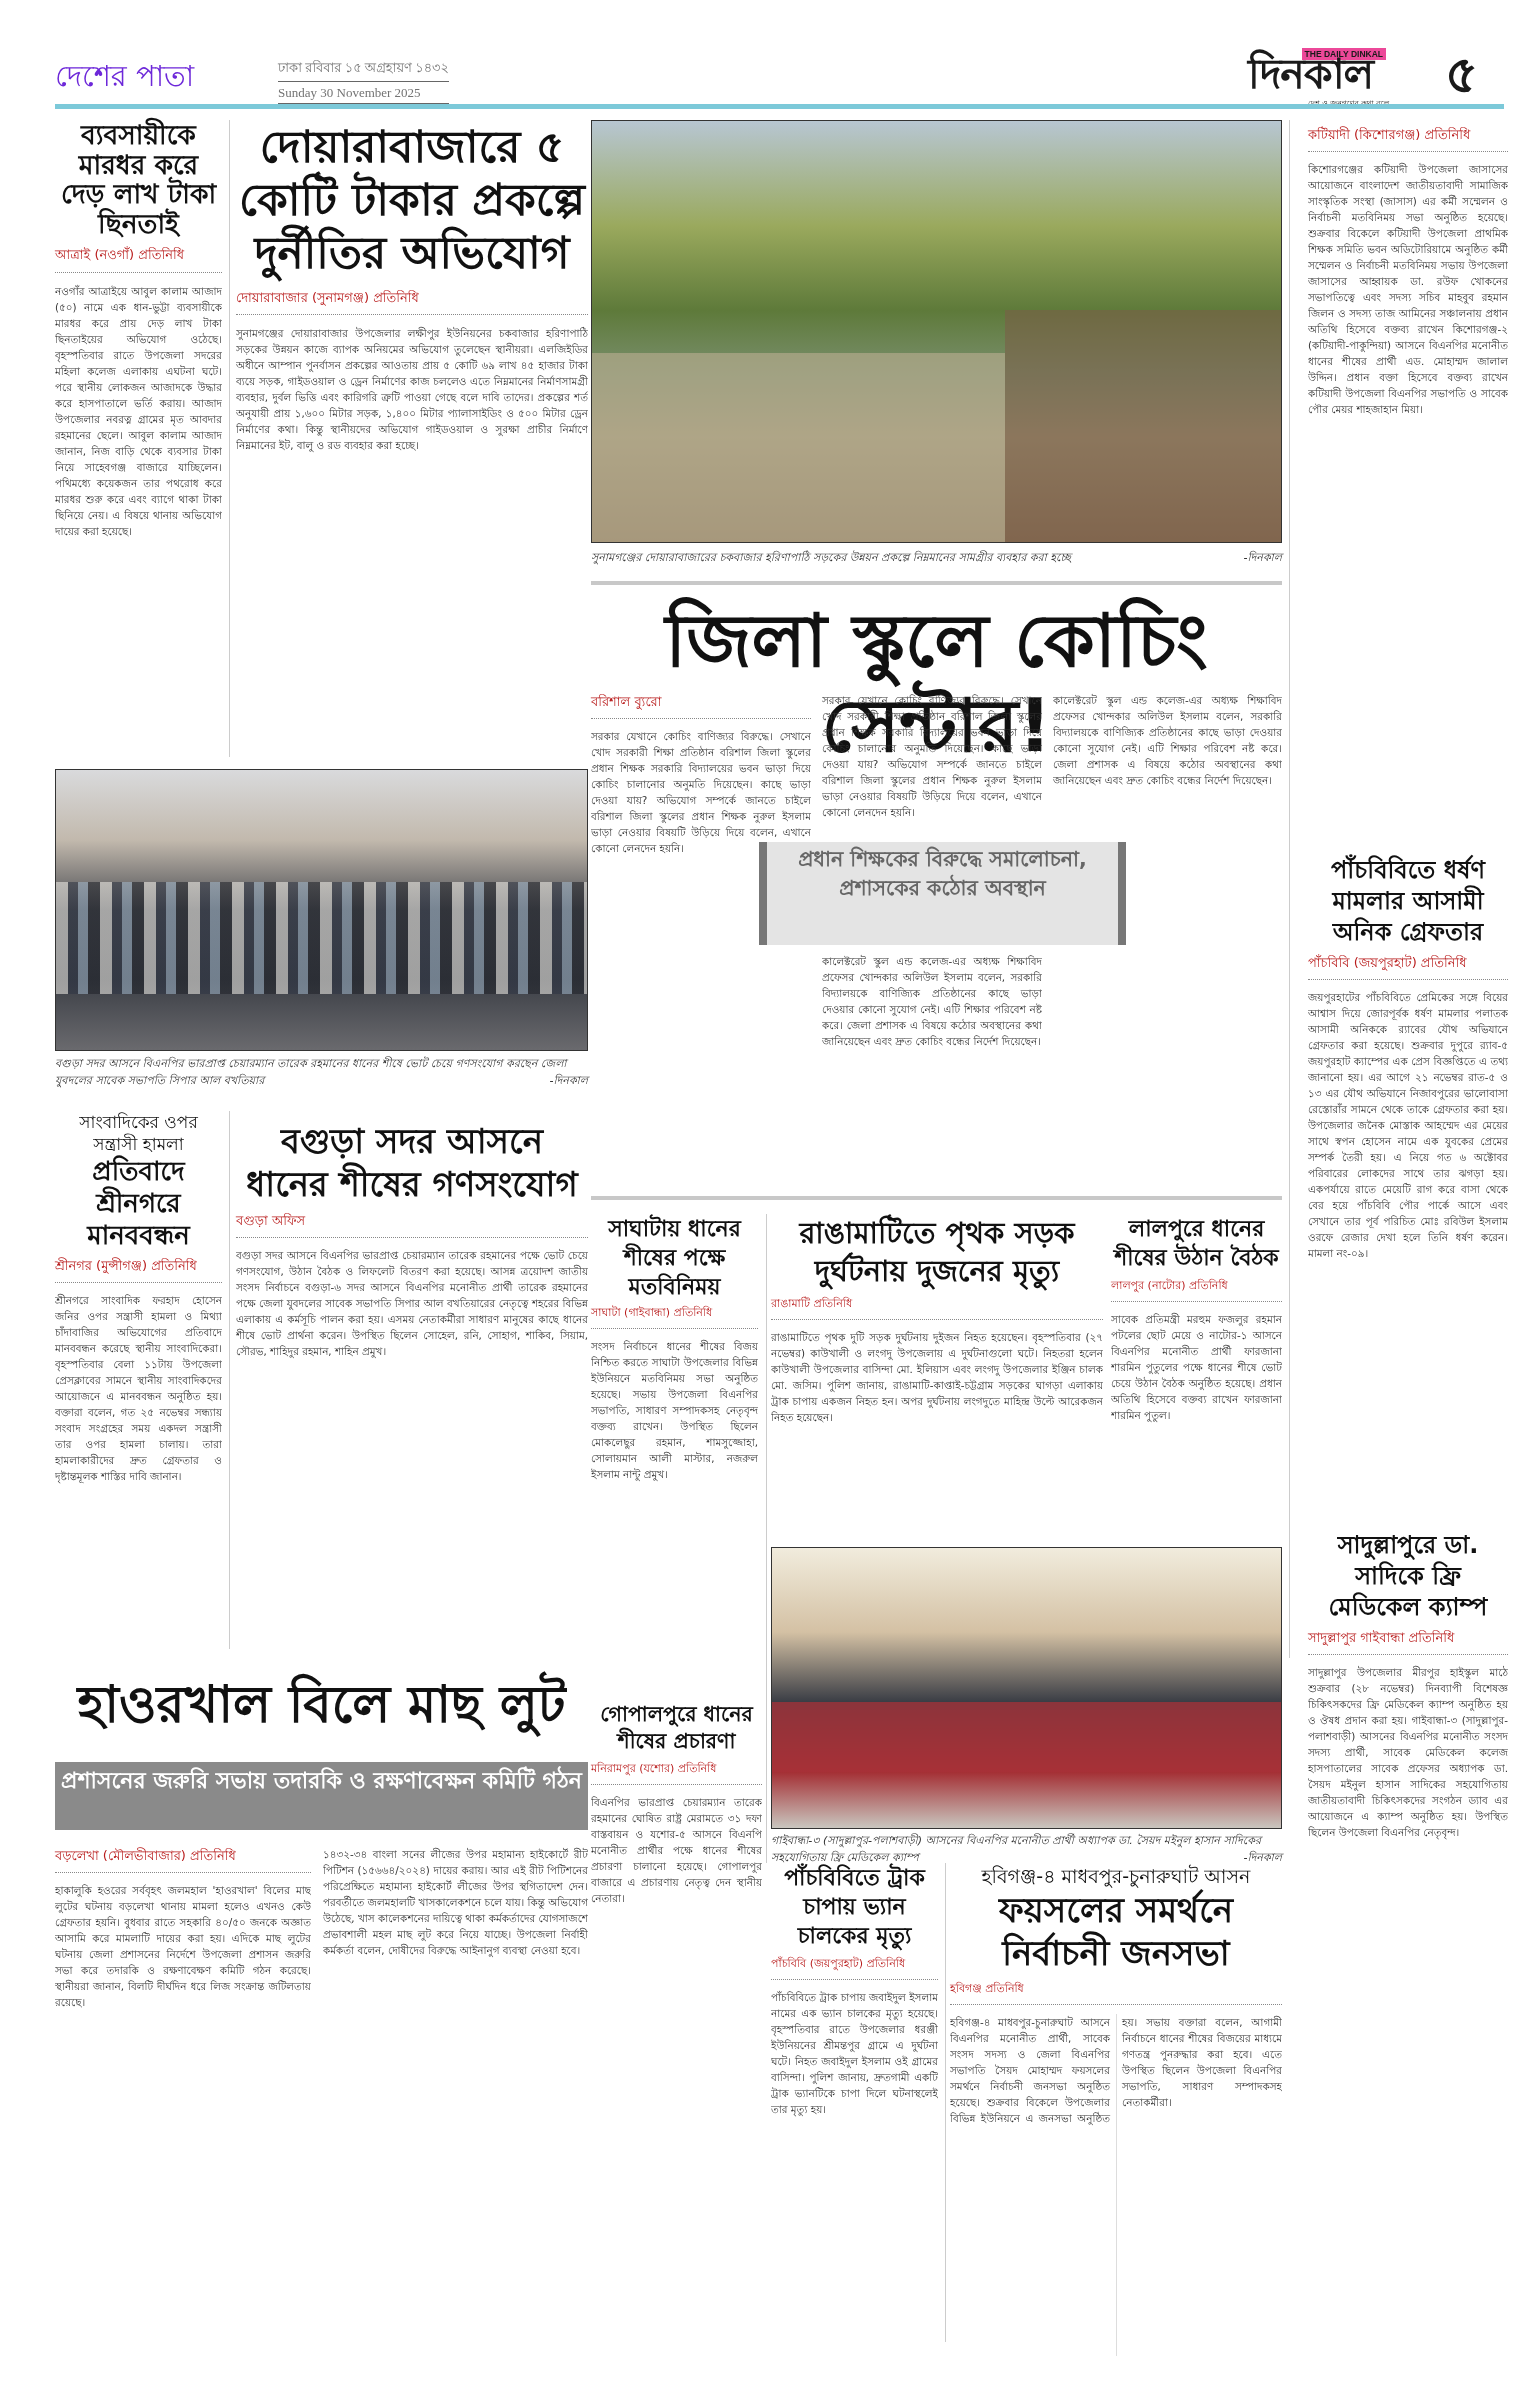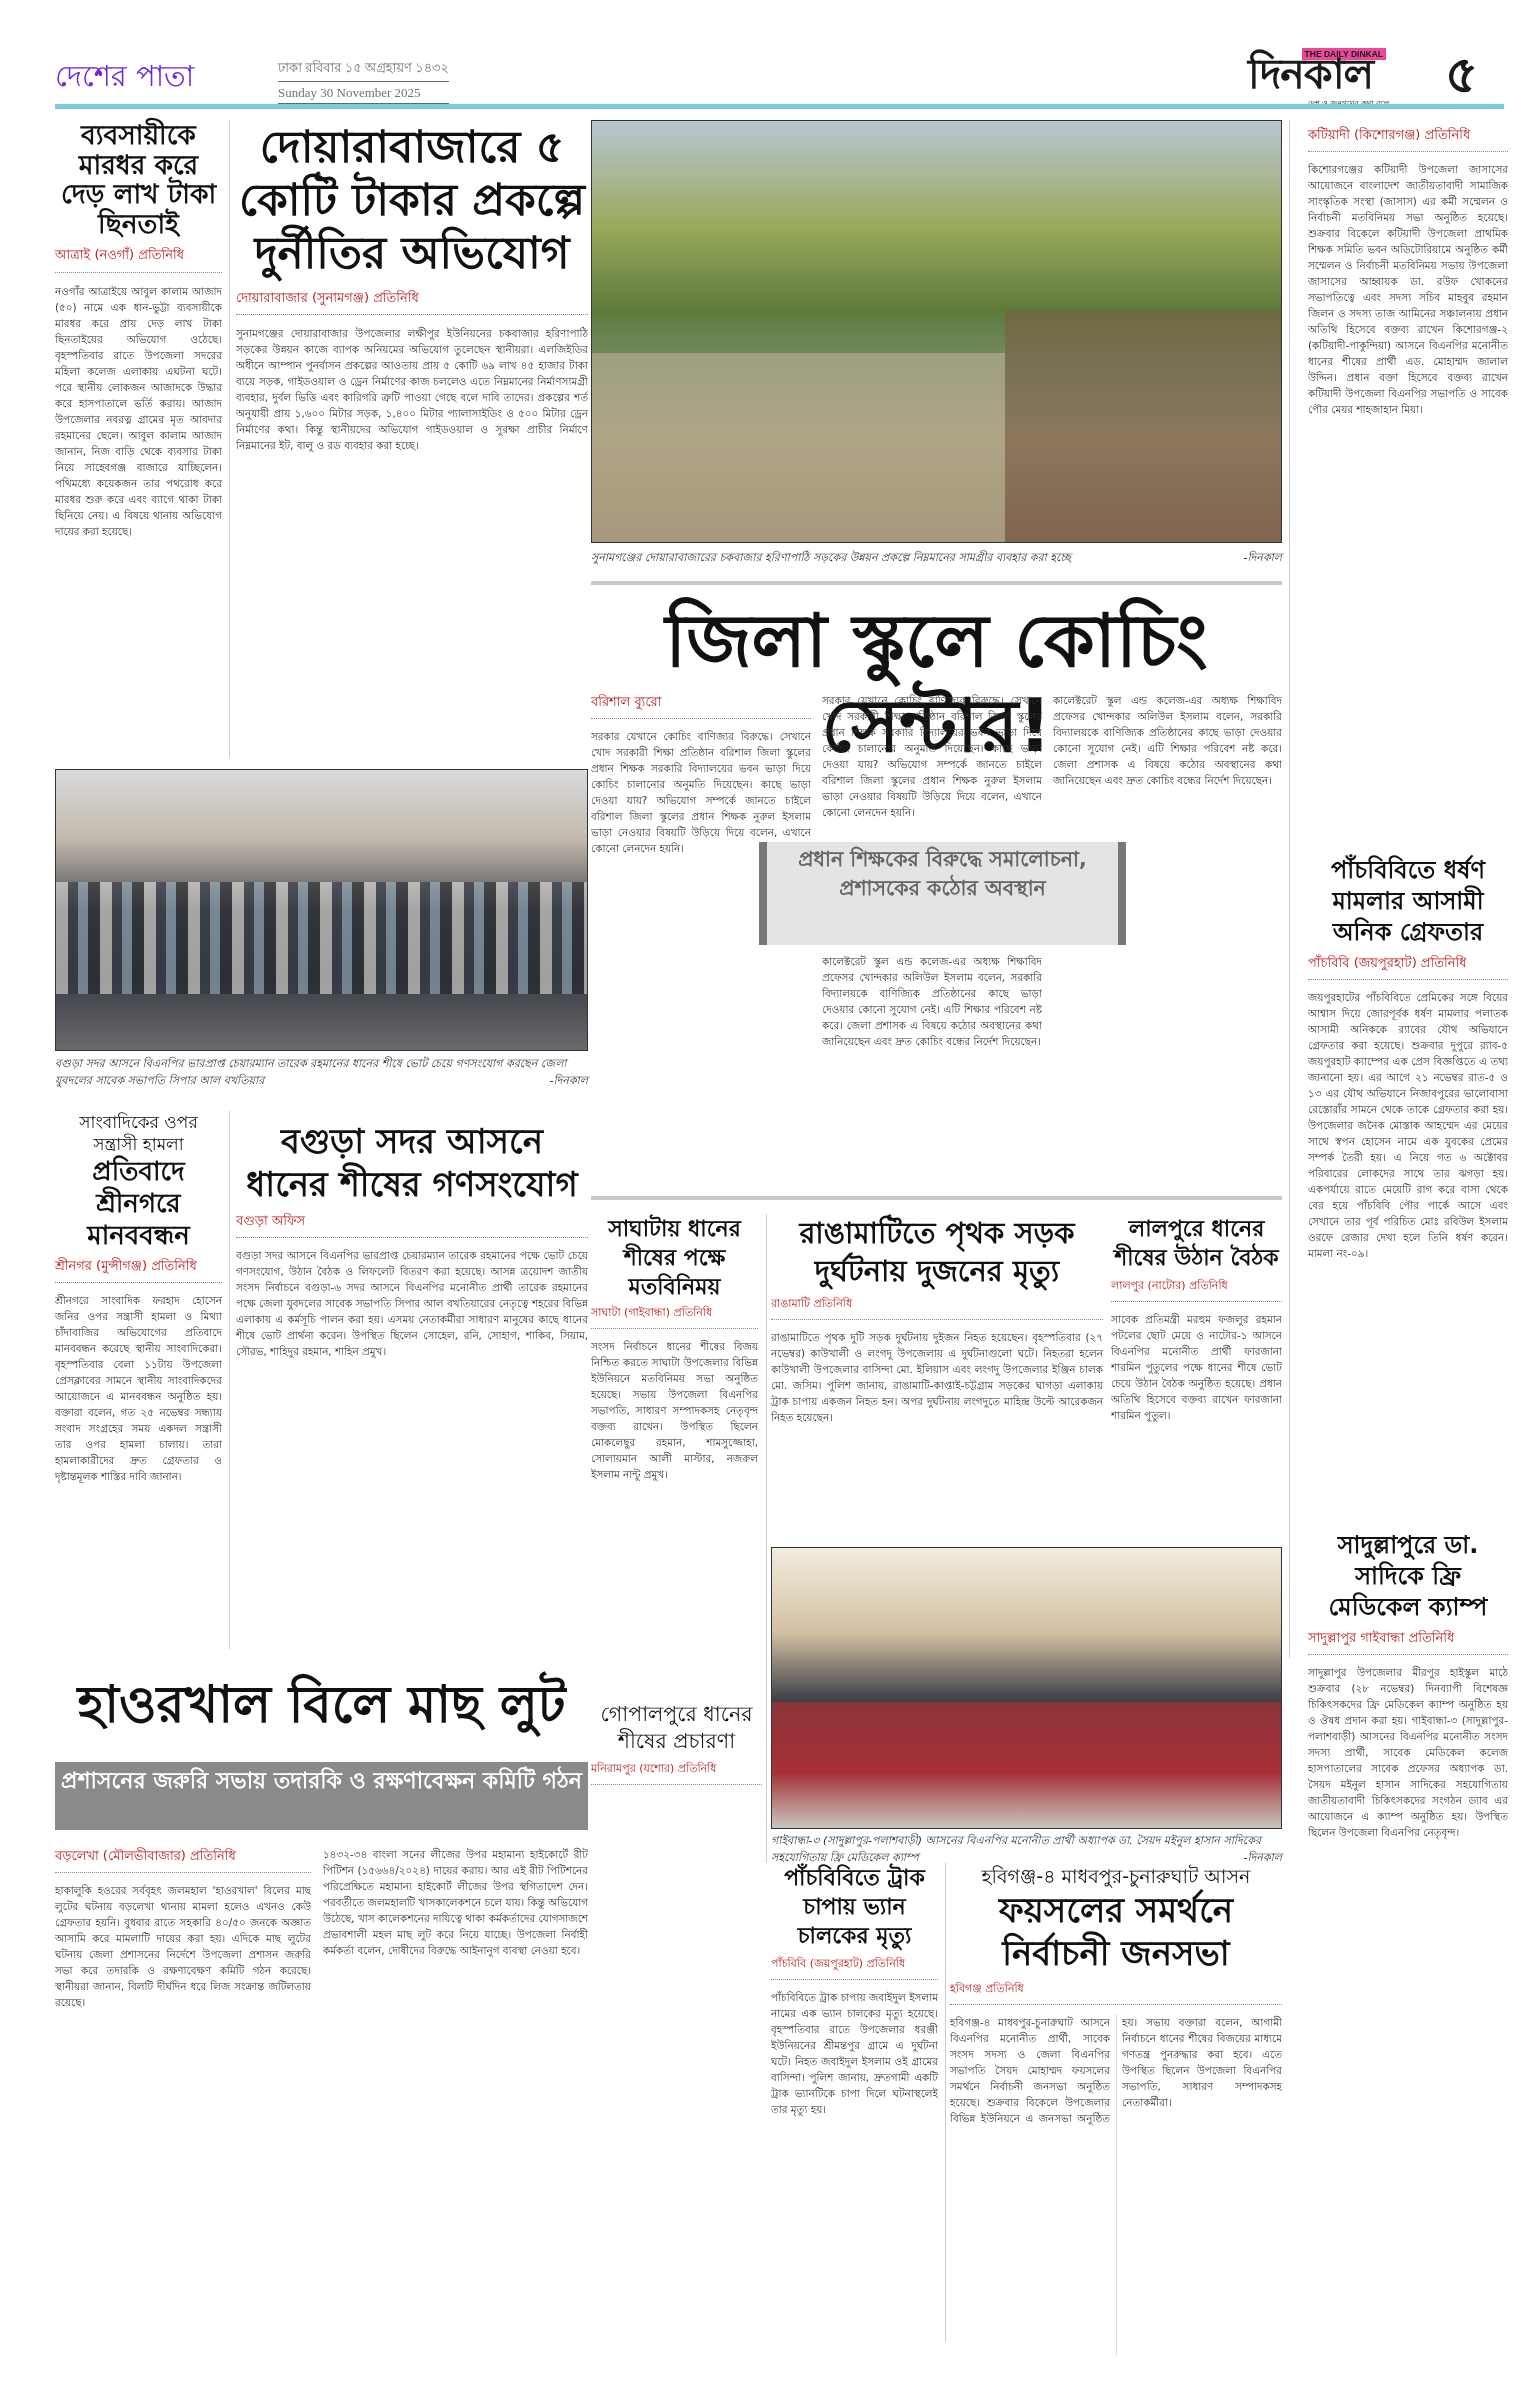--- a/index.html
+++ b/index.html
@@ -147,22 +147,23 @@
   <span class="credit">-দিনকাল</span>
 </div>
 
 <div class="abs" style="left:1308px;top:1530px;width:200px;">
   <div class="headline" style="font-size:24px;line-height:31px;">সাদুল্লাপুরে ডা. সাদিকে ফ্রি মেডিকেল ক্যাম্প</div>
   <div class="byline" style="margin-top:5.1px;">সাদুল্লাপুর গাইবান্ধা প্রতিনিধি</div>
   <div class="body" style="margin-top:8.5px;height:667px;">সাদুল্লাপুর উপজেলার মীরপুর হাইস্কুল মাঠে শুক্রবার (২৮ নভেম্বর) দিনব্যাপী বিশেষজ্ঞ চিকিৎসকদের ফ্রি মেডিকেল ক্যাম্প অনুষ্ঠিত হয় ও ঔষধ প্রদান করা হয়। গাইবান্ধা-৩ (সাদুল্লাপুর-পলাশবাড়ী) আসনের বিএনপির মনোনীত সংসদ সদস্য প্রার্থী, সাবেক মেডিকেল কলেজ হাসপাতালের সাবেক প্রফেসর অধ্যাপক ডা. সৈয়দ মইনুল হাসান সাদিকের সহযোগিতায় জাতীয়তাবাদী চিকিৎসকদের সংগঠন ড্যাব এর আয়োজনে এ ক্যাম্প অনুষ্ঠিত হয়। উপস্থিত ছিলেন উপজেলা বিএনপির নেতৃবৃন্দ।</div>
 </div>
 
 <div class="abs" style="left:591px;top:1701px;width:171px;">
-  <div class="headline" style="font-size:20.5px;font-weight:normal;line-height:27px;">গোপালপুরে ধানের শীষের প্রচারণা</div>
+  <div class="headline" style="font-size:20.5px;font-weight:bold;line-height:27px;">গোপালপুরে ধানের শীষের প্রচারণা</div>
   <div class="byline" style="margin-top:5.1px;font-size:11px;">মনিরামপুর (যশোর) প্রতিনিধি</div>
+  <div class="body" style="margin-top:8.5px;height:461px;">বিএনপির ভারপ্রাপ্ত চেয়ারম্যান তারেক রহমানের ঘোষিত রাষ্ট্র মেরামতে ৩১ দফা বাস্তবায়ন ও যশোর-৫ আসনে বিএনপি মনোনীত প্রার্থীর পক্ষে ধানের শীষের প্রচারণা চালানো হয়েছে। গোপালপুর বাজারে এ প্রচারণায় নেতৃত্ব দেন স্থানীয় নেতারা।</div>
 </div>
 
 <div class="abs" style="left:55px;top:1675px;width:533px;">
   <div class="headline" style="font-size:51px;line-height:60px;">হাওরখাল বিলে মাছ লুট</div>
 </div>
 <div class="greybar" style="left:55px;top:1762px;width:533px;height:68px;">প্রশাসনের জরুরি সভায় তদারকি ও রক্ষণাবেক্ষন কমিটি গঠন</div>
 <div class="abs" style="left:55px;top:1846px;width:256px;">
   <div class="byline">বড়লেখা (মৌলভীবাজার) প্রতিনিধি</div>
   <div class="body" style="margin-top:8.5px;height:496px;">হাকালুকি হওরের সর্ববৃহৎ জলমহাল 'হাওরখাল' বিলের মাছ লুটের ঘটনায় বড়লেখা থানায় মামলা হলেও এখনও কেউ গ্রেফতার হয়নি। বুধবার রাতে সহকারি ৪০/৫০ জনকে অজ্ঞাত আসামি করে মামলাটি দায়ের করা হয়। এদিকে মাছ লুটের ঘটনায় জেলা প্রশাসনের নির্দেশে উপজেলা প্রশাসন জরুরি সভা করে তদারকি ও রক্ষণাবেক্ষণ কমিটি গঠন করেছে। স্থানীয়রা জানান, বিলটি দীর্ঘদিন ধরে লিজ সংক্রান্ত জটিলতায় রয়েছে।</div>
 </div>

